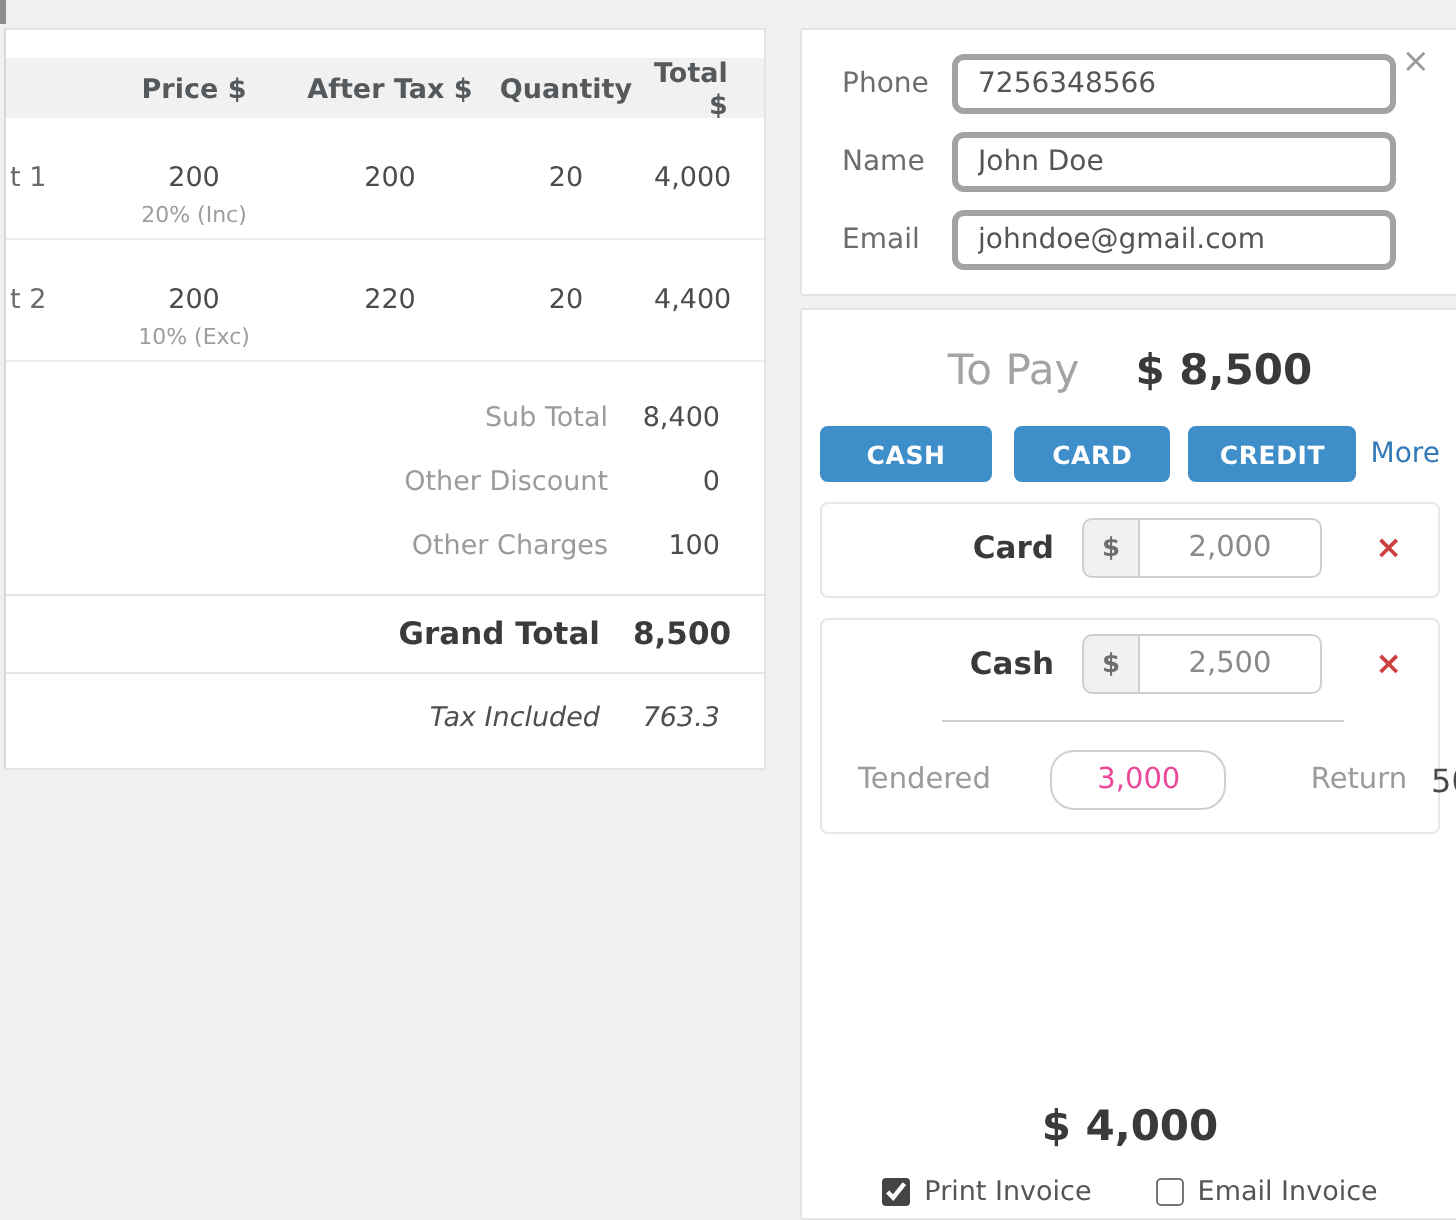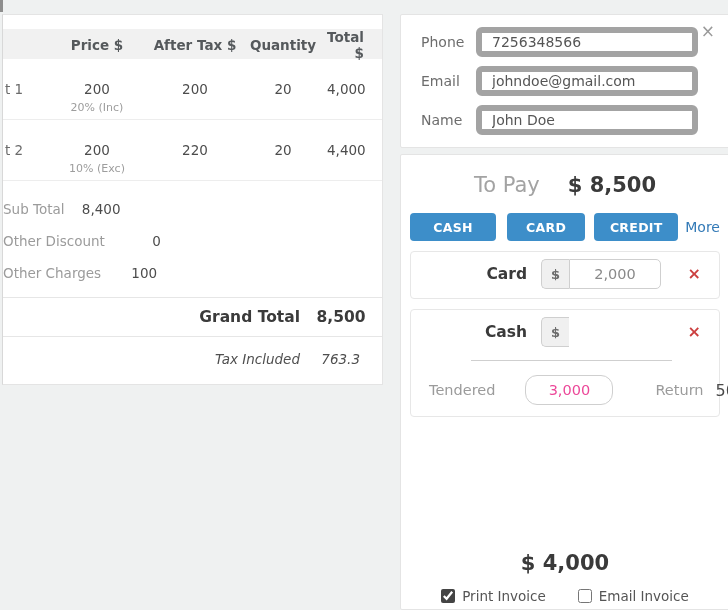--- a/index.html
+++ b/index.html
@@ -28,21 +28,21 @@
     display:grid; grid-template-columns:40px 108px 88px 88px 1fr;
     padding-top:22px; min-height:61px; border-bottom:1px solid #ededed;
     font-size:13.5px; color:#4c4c4c;
   }
   .trow .c { text-align:center; }
   .trow .c.name { text-align:left; padding-left:2px; color:#6b6b6b; white-space:nowrap; }
   .trow .c.total { text-align:right; padding-right:22px; }
   .tax-note { font-size:11px; color:#9d9d9d; margin-top:4px; }
   .summary { padding:12px 0 8px 0; }
   .srow {
-    display:flex; align-items:center;
+    display:flex; justify-content:flex-end; align-items:center;
     height:32px; font-size:13.5px;
   }
   .srow .slabel { color:#9b9b9b; text-align:right; }
   .srow .sval { width:78px; text-align:right; padding-right:22px; color:#4c4c4c; }
   .grand-row {
     border-top:1px solid #e6e6e6; border-bottom:1px solid #e6e6e6;
     display:flex; justify-content:flex-end; align-items:center;
     height:40px; font-size:15.5px; font-weight:bold; color:#3b3b3b;
   }
   .grand-row .sval { width:82px; text-align:center; }
@@ -54,21 +54,21 @@
 
   
   .customer-card {
     position:absolute; left:400px; top:14px; width:330px; height:134px;
     background:#fff; border:1px solid #e4e4e4; border-radius:2px;
     padding:12px 0 0 20px;
   }
   .cust-row { display:flex; align-items:center; margin-bottom:9px; }
   .cust-label { width:55px; font-size:14px; color:#6d6d6d; }
   .cust-input {
-    width:222px; height:30px; border:6px solid #a3a3a3; border-radius:6px;
+    width:222px; height:30px; border:3px solid #a3a3a3; border-radius:6px;
     padding:0 10px; font-size:14px; color:#555; outline:none; background:#fff;
     font-family:"DejaVu Sans","Liberation Sans",sans-serif;
   }
   .close-btn {
     position:absolute; right:14px; top:8px; font-size:17px; color:#9a9a9a;
     cursor:pointer; line-height:1;
   }
 
   
   .payment-card {
@@ -198,26 +198,26 @@
   </div>
 </section>
 
 <aside class="customer-card">
   <span class="close-btn">×</span>
   <div class="cust-row">
     <span class="cust-label">Phone</span>
     <input class="cust-input" type="text" value="7256348566" style="">
   </div>
   <div class="cust-row">
+    <span class="cust-label">Name</span>
+    <input class="cust-input" type="text" value="John Doe" style="">
+  </div>
+  <div class="cust-row">
     <span class="cust-label">Email</span>
     <input class="cust-input" type="text" value="johndoe@gmail.com" style="">
-  </div>
-  <div class="cust-row">
-    <span class="cust-label">Name</span>
-    <input class="cust-input" type="text" value="John Doe" style="">
   </div>
 </aside>
 
 <aside class="payment-card">
   <div class="topay-row">
     <span class="pay-label">To Pay</span>
     <span class="pay-value">$ 8,500</span>
   </div>
 
   <div class="methods-row">
@@ -236,20 +236,21 @@
       </div>
       <span class="remove-btn">×</span>
     </div>
   </div>
 
   <div class="entry-box">
     <div class="entry-row">
       <span class="entry-label">Cash</span>
       <div class="amount-group">
         <span class="currency-prefix">$</span>
+        <input class="amount-input" type="text" value="2,500" style="">
       </div>
       <span class="remove-btn">×</span>
     </div>
     <div class="entry-divider"></div>
     <div class="tender-row">
       <span class="tender-label">Tendered</span>
       <input class="tender-input" type="text" value="3,000" style="">
       <span class="return-label">Return</span>
       <span class="return-value">500</span>
     </div>

